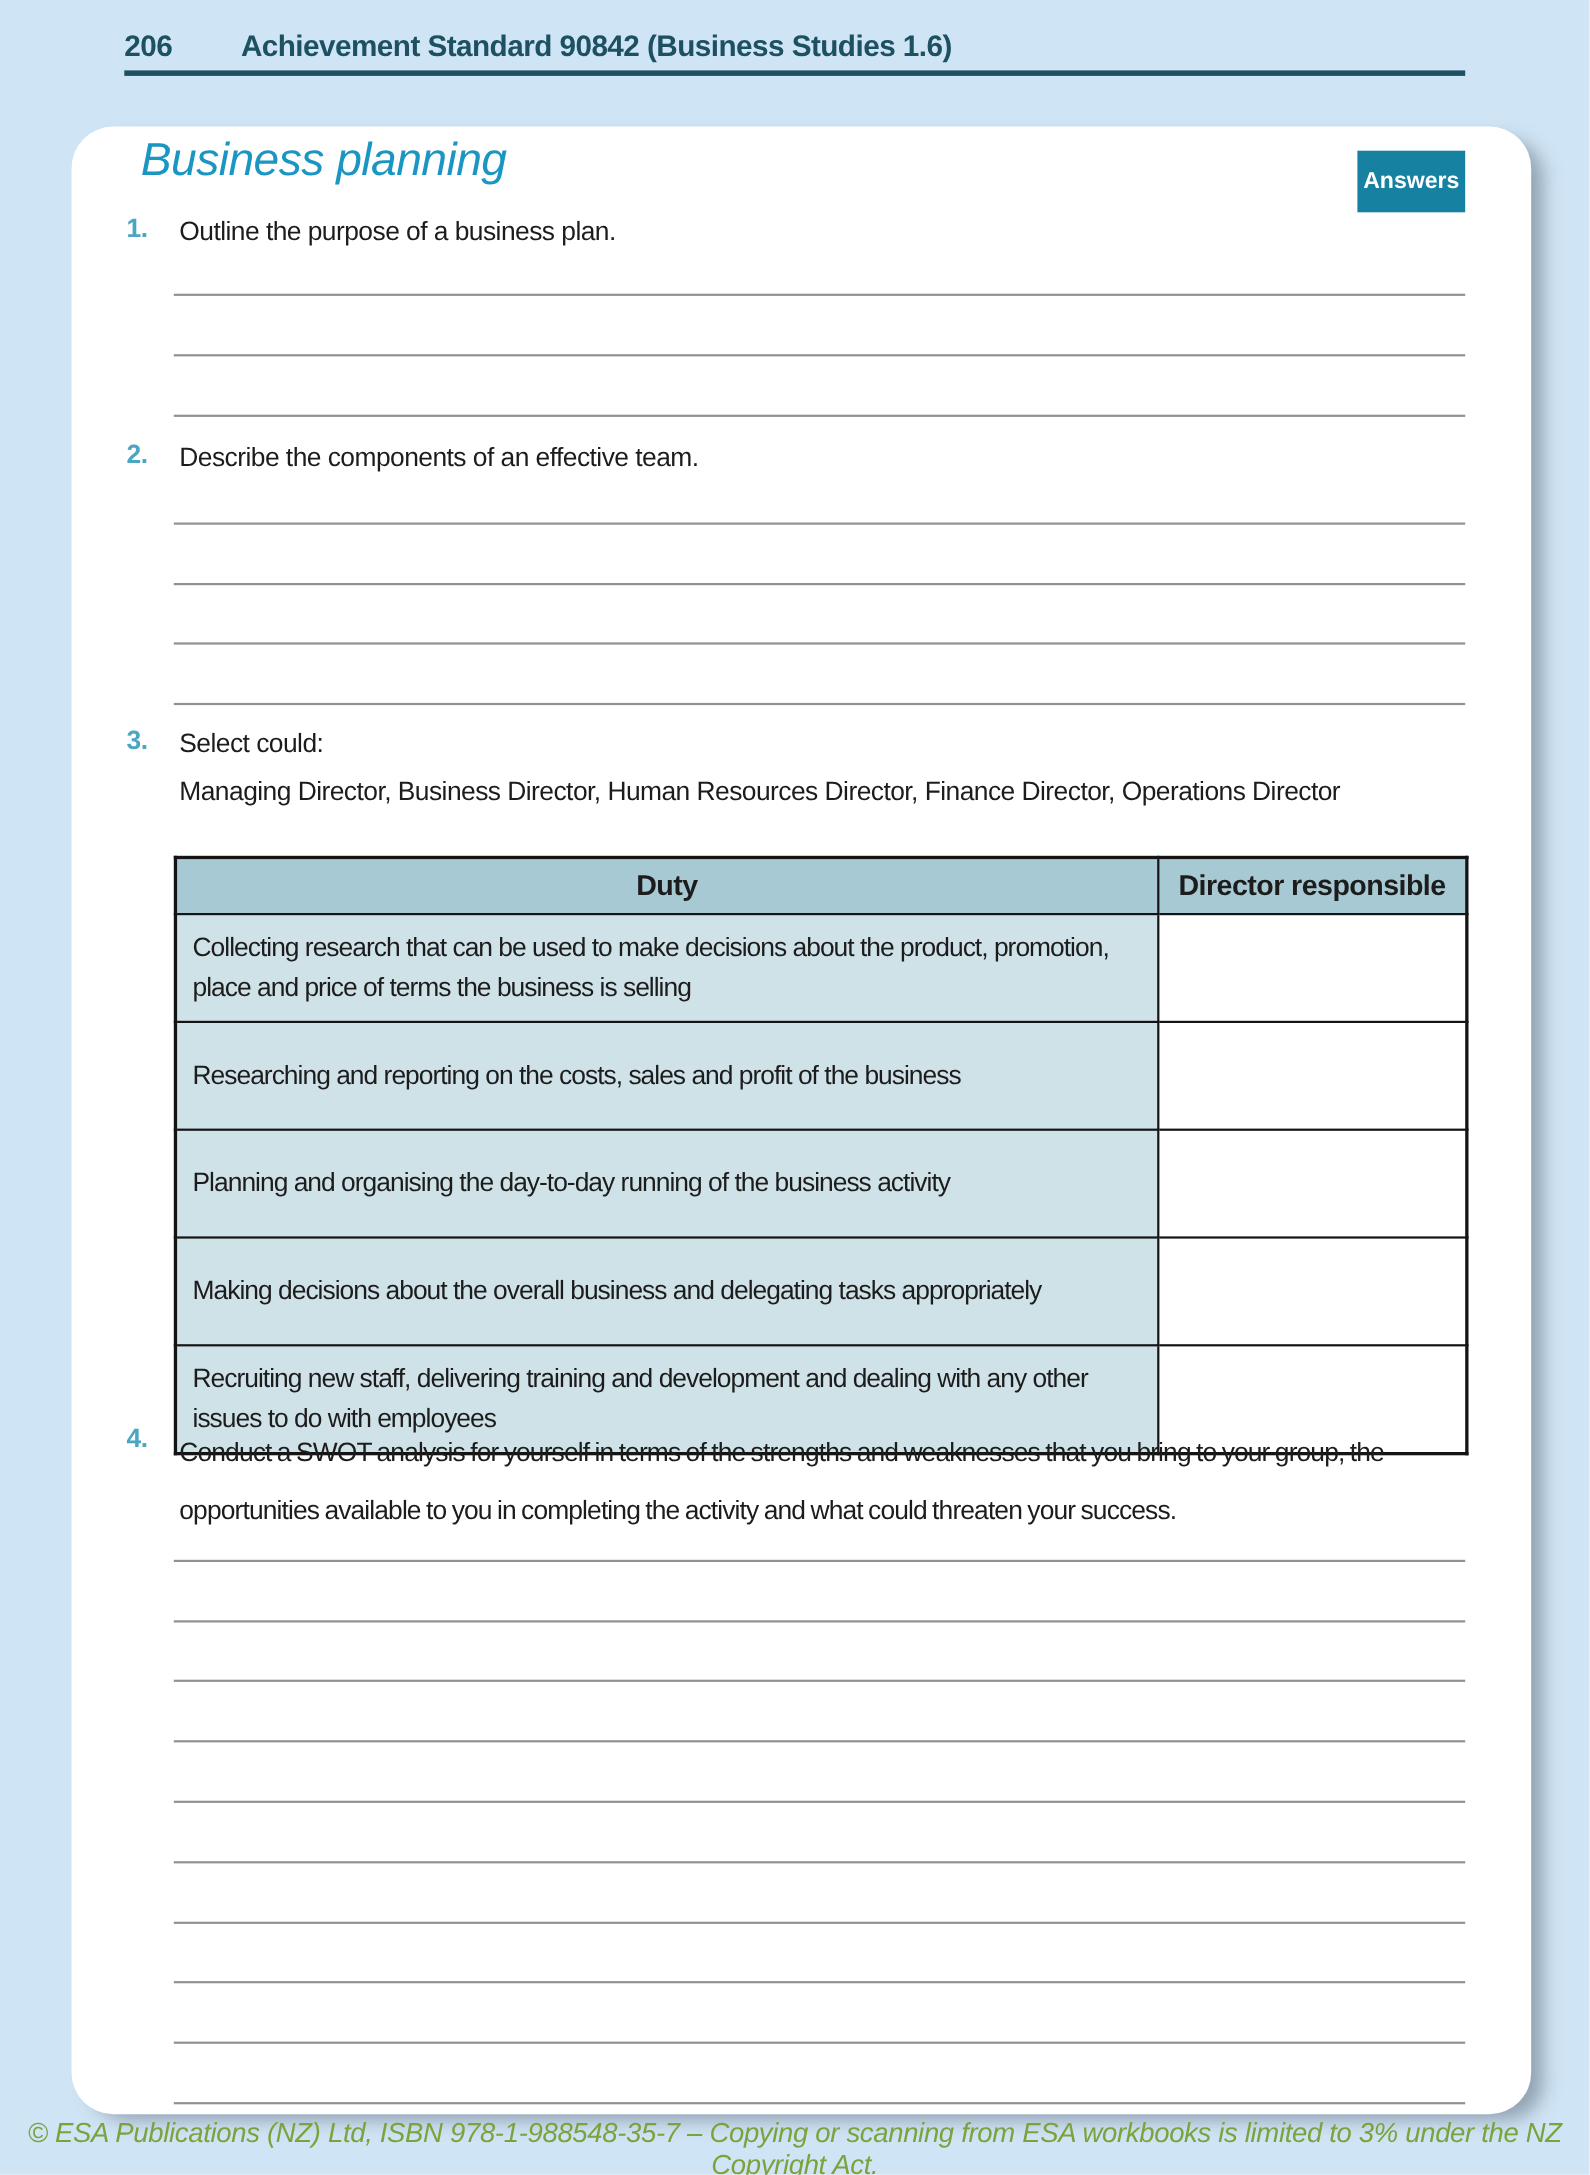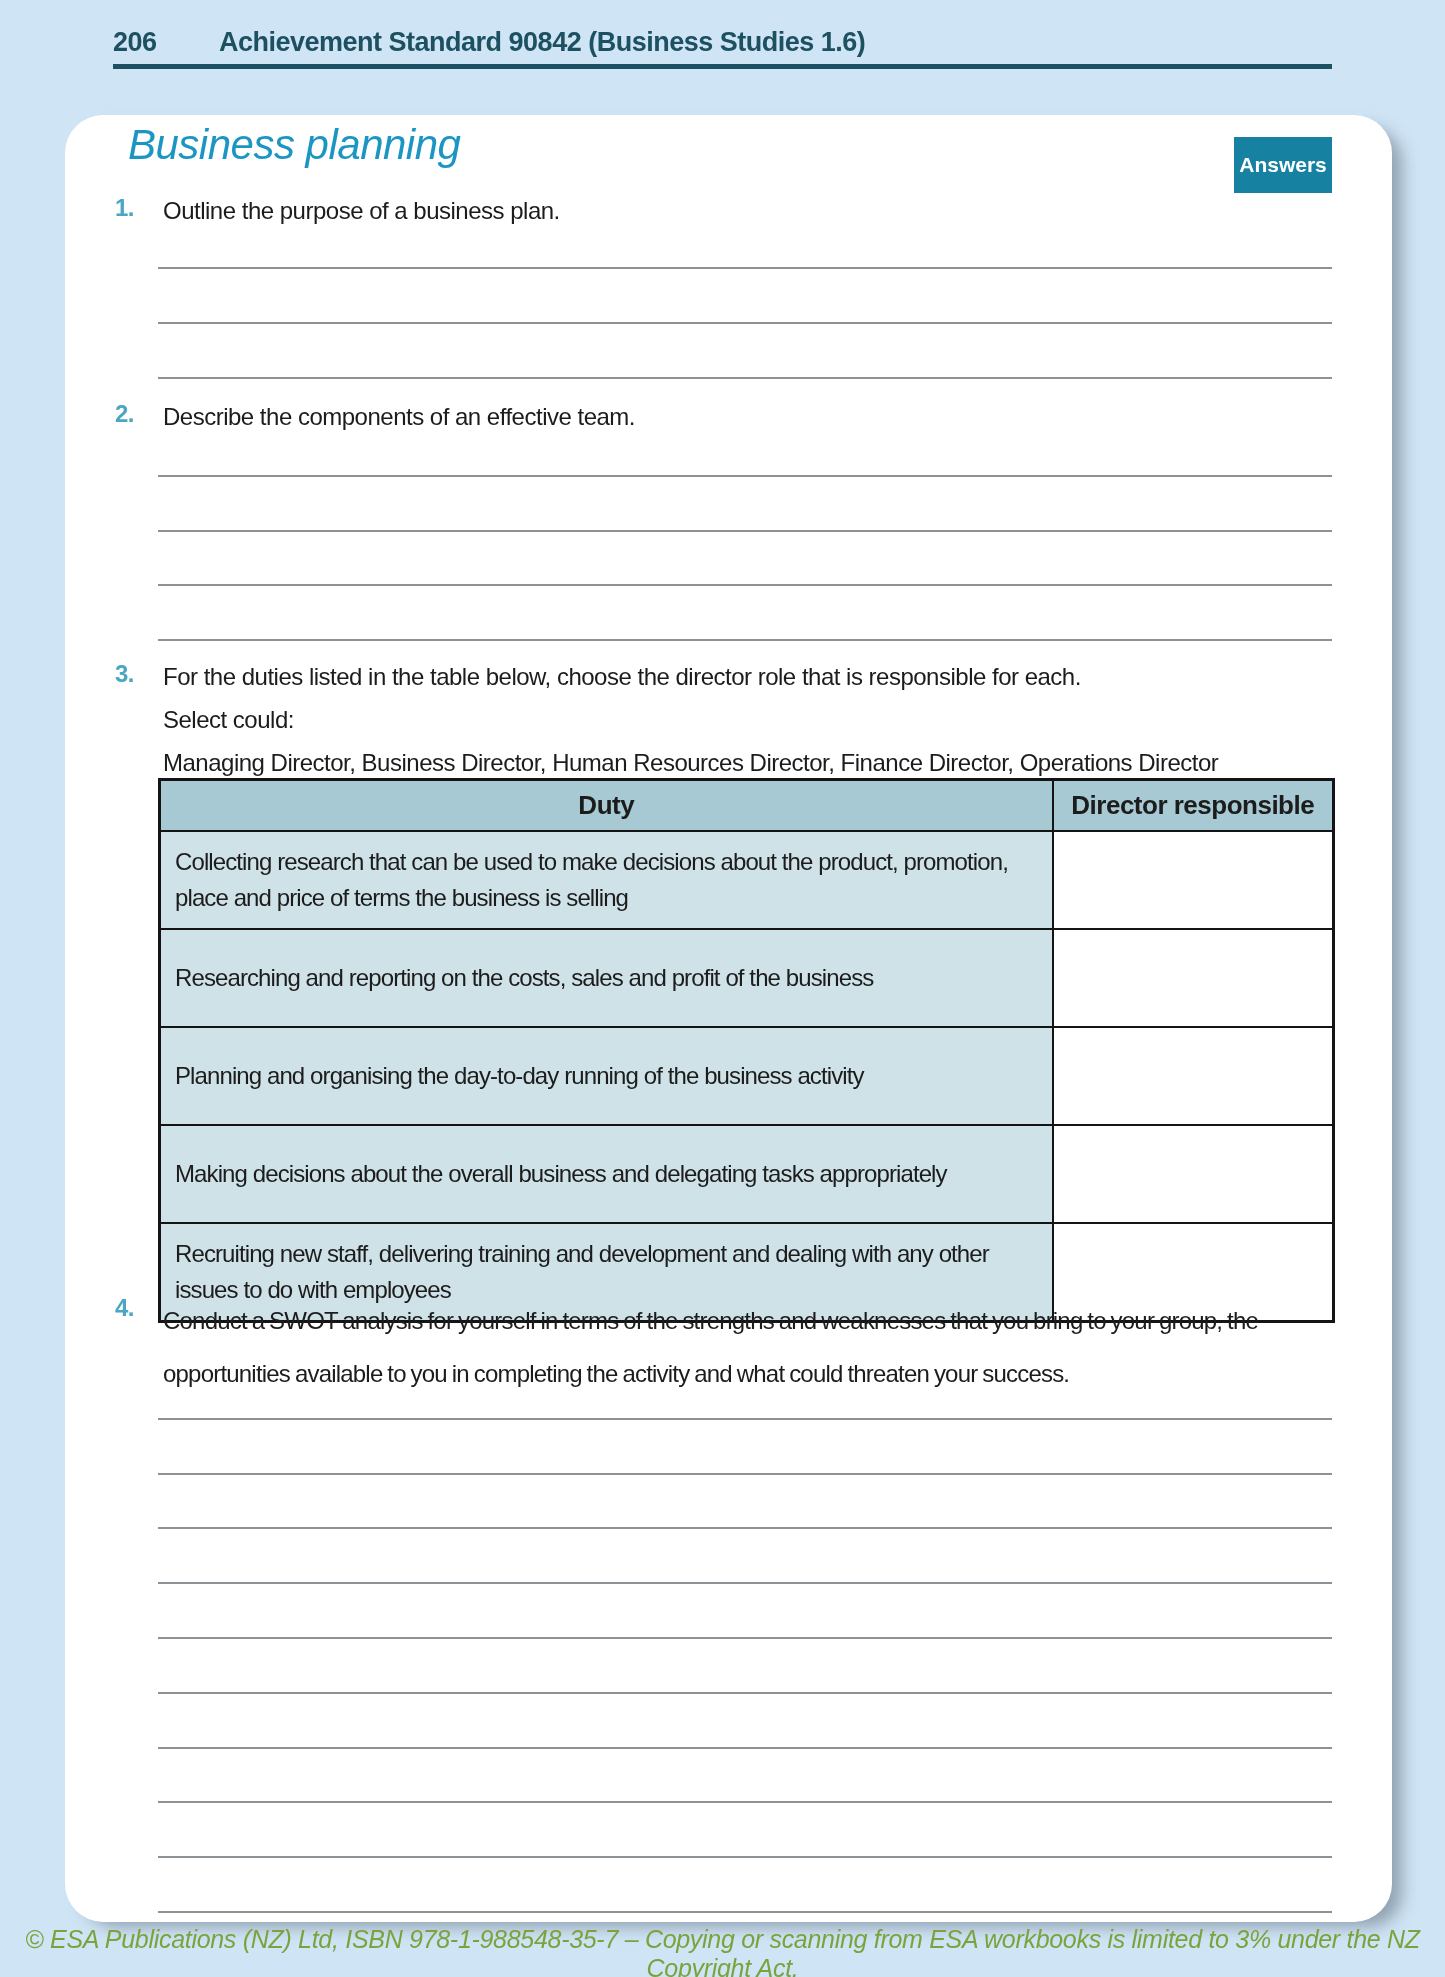--- a/index.html
+++ b/index.html
@@ -123,21 +123,20 @@
 
 <div class="ln"></div>
     <div class="ln"></div>
     <div class="ln"></div>
     <div class="ln"></div>
   </div>
 
 <div class="q q3">
   <span class="q-num">3.</span>
   <div class="q-body">
-    <p class="nowrap">For the duties listed in the table below, choose the director role that is responsible for each.</p>
     <p>Select could:</p>
     <p class="nowrap">Managing Director, Business Director, Human Resources Director, Finance Director, Operations Director</p>
   </div>
 </div>
 
 <table class="duties">
   <colgroup>
       <col style="width:893px">
       <col style="width:281px">
     </colgroup>

